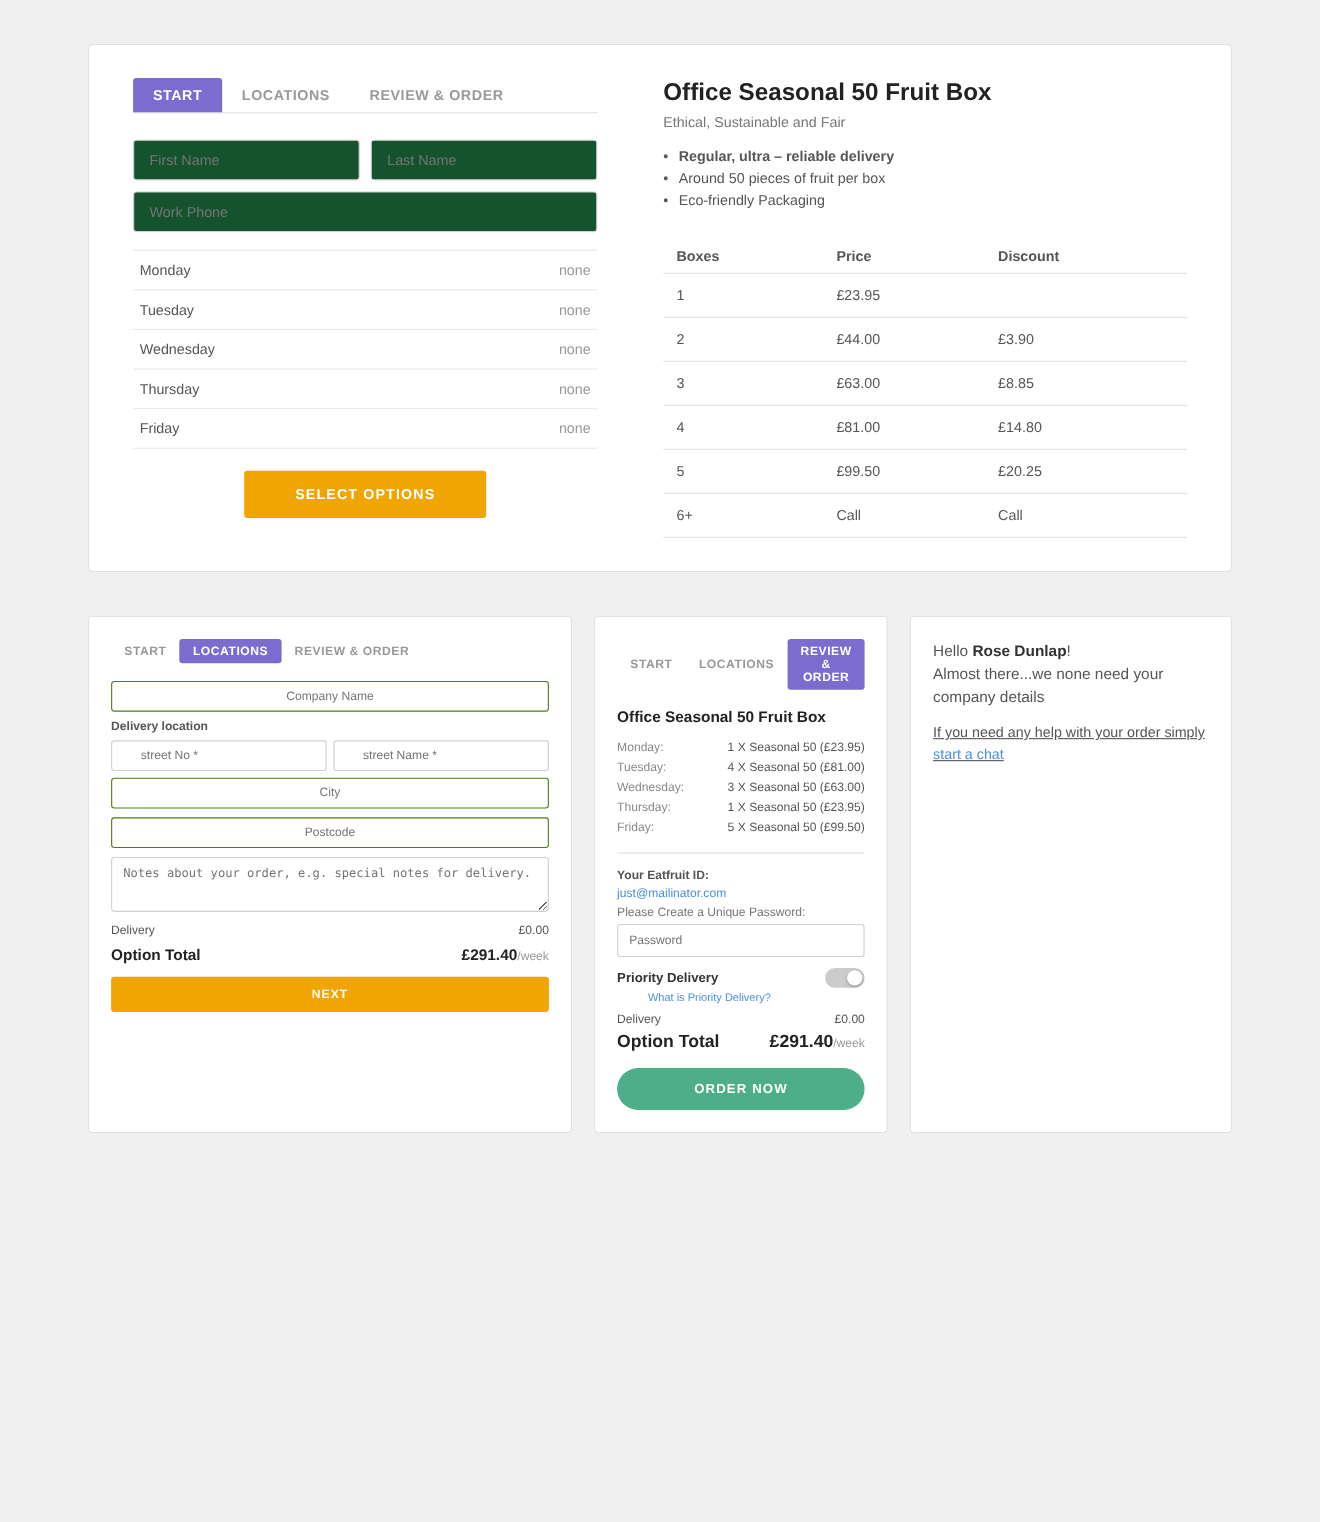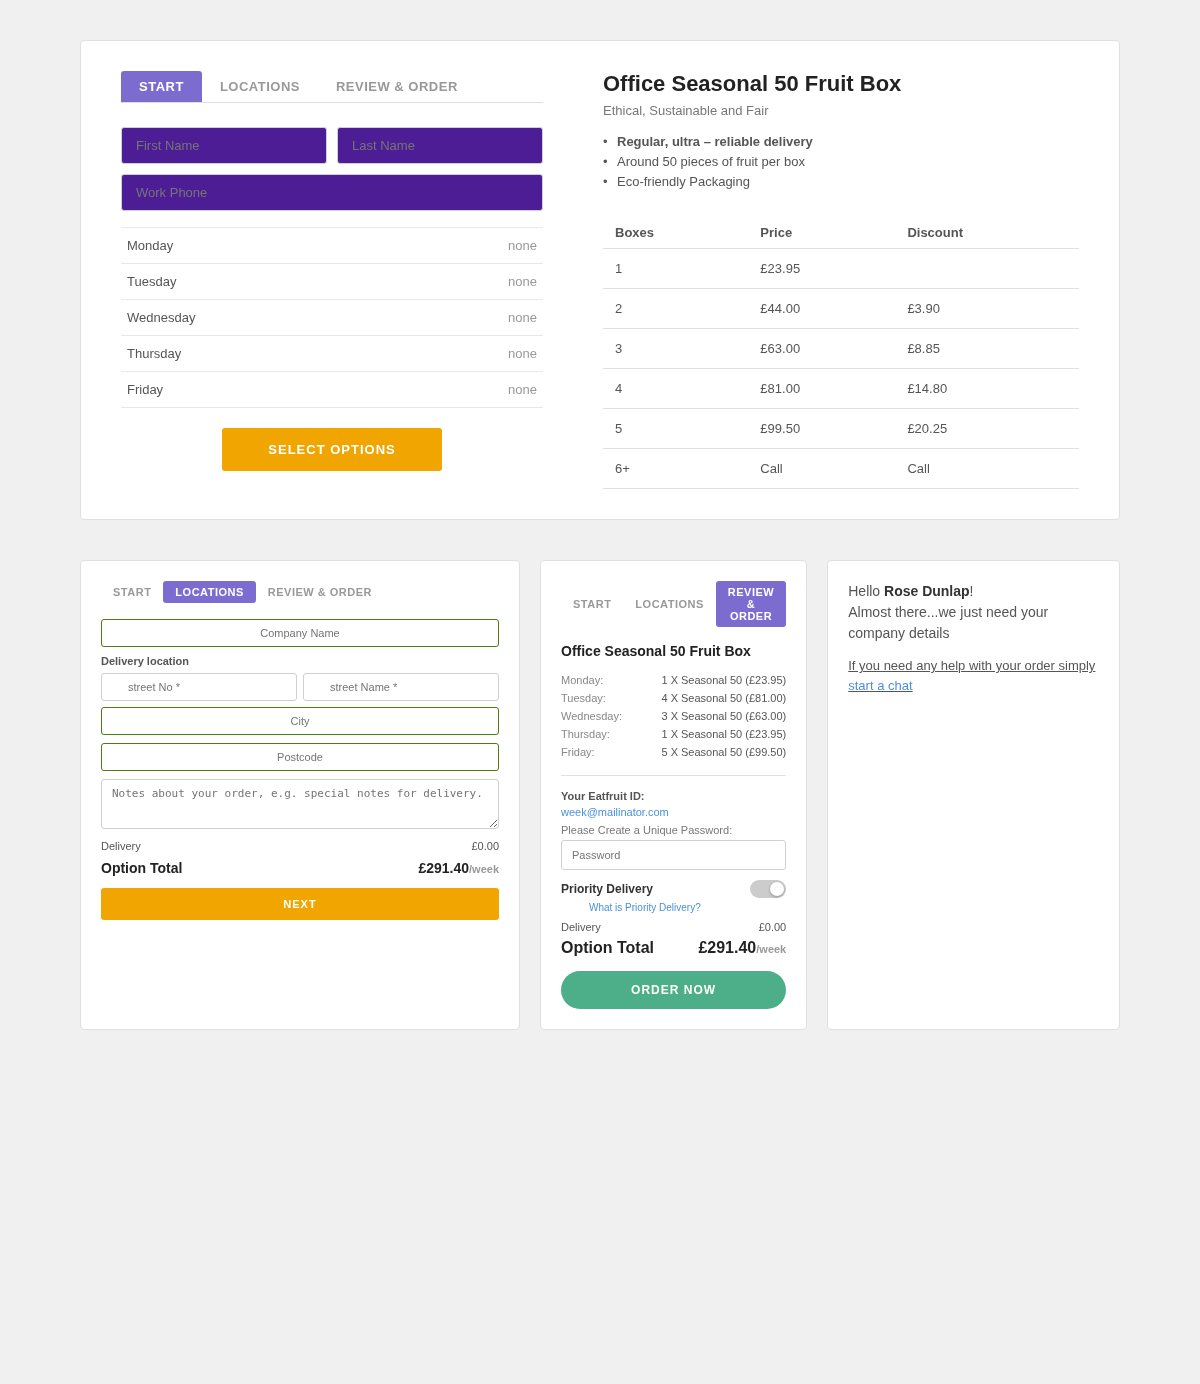--- a/index.html
+++ b/index.html
@@ -66,21 +66,21 @@
       margin-bottom: 10px;
     }
 
     .form-input {
       flex: 1;
       padding: 10px 14px;
       border: 1px solid #d0d0d0;
       border-radius: 3px;
       font-size: 13px;
       color: #999;
-      background: #4c1d95;
+      background: #14532d;
       outline: none;
     }
 
     
     .delivery-days {
       margin: 16px 0;
       border-top: 1px solid #e8e8e8;
     }
 
     .delivery-row {
@@ -292,21 +292,21 @@
 
     .option-total-value {
       font-size: 14px;
       font-weight: 700;
       color: #222;
     }
 
     .week-label {
       font-size: 11px;
       color: #999;
-      font-weight: bold;
+      font-weight: normal;
     }
 
     .next-btn {
       display: block;
       width: 100%;
       padding: 10px;
       background: #f0a500;
       color: #fff;
       font-size: 11px;
       font-weight: 700;
@@ -656,21 +656,21 @@
         <span>Thursday:</span>
         <span>1 X Seasonal 50 (£23.95)</span>
       </div>
       <div class="review-day-row">
         <span>Friday:</span>
         <span>5 X Seasonal 50 (£99.50)</span>
       </div>
 
       <div class="eatfruit-section">
         <div class="eatfruit-label">Your Eatfruit ID:</div>
-        <div class="eatfruit-email">week@mailinator.com</div>
+        <div class="eatfruit-email">just@mailinator.com</div>
         <div class="password-label">Please Create a Unique Password:</div>
         <input class="password-input" type="password" placeholder="Password" style="">
 
         <div class="priority-row">
           <span class="priority-label">Priority Delivery</span>
           <div class="toggle">
             <div class="toggle-knob"></div>
           </div>
         </div>
         <a class="priority-link" href="#">What is Priority Delivery?</a>
@@ -687,21 +687,21 @@
           </span>
         </div>
 
         <button class="order-now-btn">ORDER NOW</button>
       </div>
     </div>
 
     <div class="bottom-card bottom-right">
       <p class="hello-text">
         <span>Hello </span><strong class="hello-name">Rose Dunlap</strong><span>!</span><br>
-        <span>Almost there...we just need your company details</span>
+        <span>Almost there...we none need your company details</span>
       </p>
       <p class="help-text">
         <span>If you need any help with your order simply </span><a class="chat-link" href="#">start a chat</a>
       </p>
     </div>
 
   </div>
 </div>
 
 </body></html>

